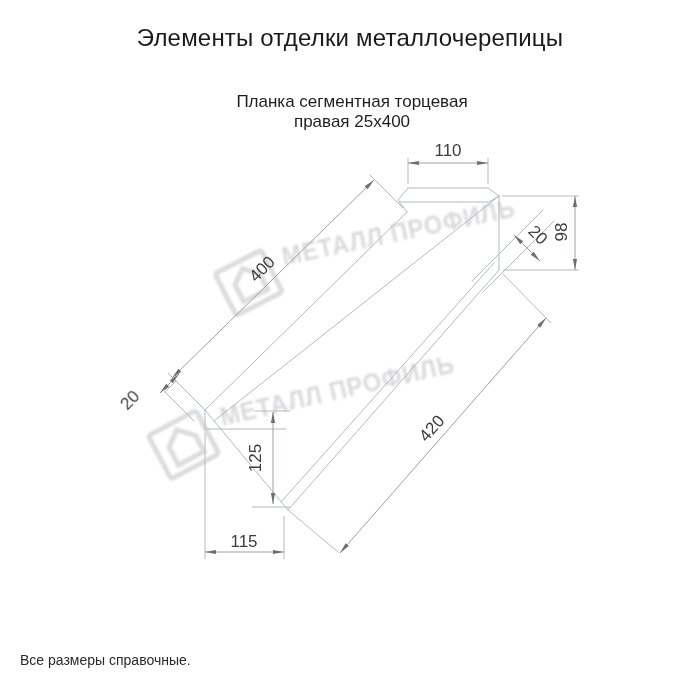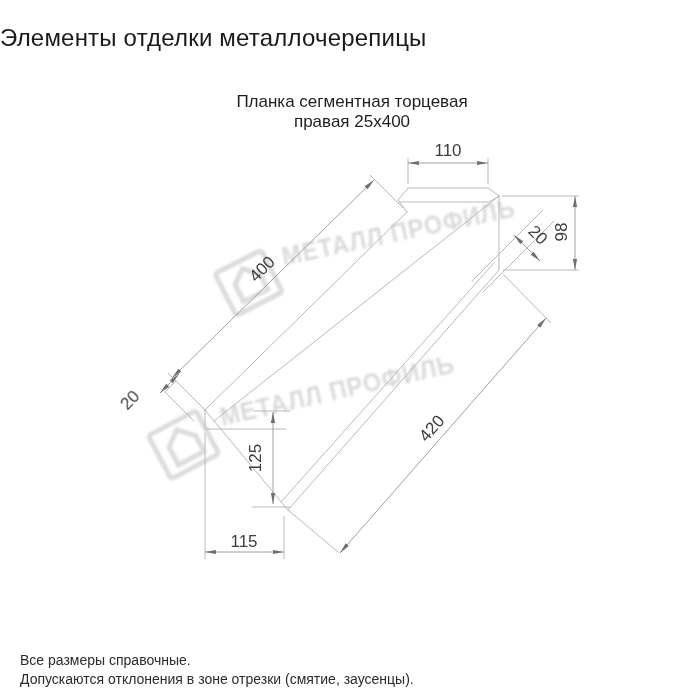--- a/index.html
+++ b/index.html
@@ -2,21 +2,21 @@
 <html><head>
 <meta charset="utf-8">
 <style>
   html,body{margin:0;padding:0;}
   body{
     width:700px;height:700px;position:relative;background:#ffffff;
     font-family:"Liberation Sans", sans-serif;overflow:hidden;
   }
   .page-title{
     position:absolute;top:24px;left:0;width:700px;
-    font-size:24px;font-weight:400;color:#1a1a1a;
+    text-align:center;font-size:24px;font-weight:400;color:#1a1a1a;
     letter-spacing:0.2px;
   }
   .subtitle{
     position:absolute;top:92px;left:0;width:704px;
     text-align:center;font-size:17px;font-weight:400;color:#1e1e1e;
     line-height:20px;
   }
   .drawing{position:absolute;top:0;left:0;}
   .footer{
     position:absolute;left:20px;top:651px;
@@ -117,14 +117,13 @@
   <text class="dimtext" transform="translate(567,232) rotate(-90)" text-anchor="middle">98</text>
   <text class="dimtext" transform="translate(534,239) rotate(45)" text-anchor="middle">20</text>
   <text class="dimtext" transform="translate(134,404) rotate(-46)" text-anchor="middle">20</text>
   <text class="dimtext" transform="translate(436,432) rotate(-48.5)" text-anchor="middle">420</text>
   <text class="dimtext" transform="translate(261,458) rotate(-90)" text-anchor="middle">125</text>
   <text class="dimtext" x="244" y="547" text-anchor="middle">115</text>
 </svg>
 
 <div class="footer">
   <div>Все размеры справочные.</div>
-  <div>Допускаются отклонения в зоне отрезки (смятие, заусенцы).</div>
 </div>
 
 </body></html>

